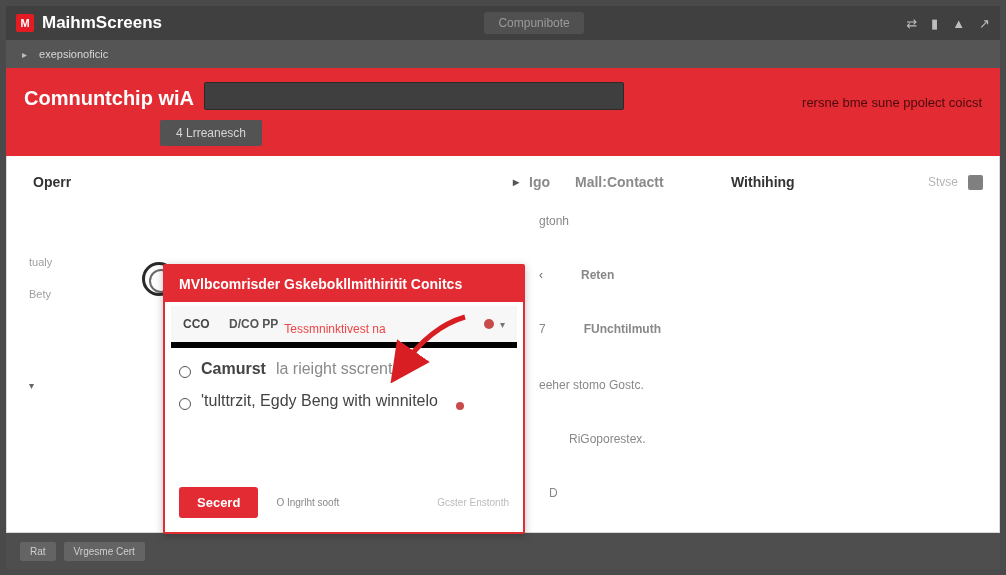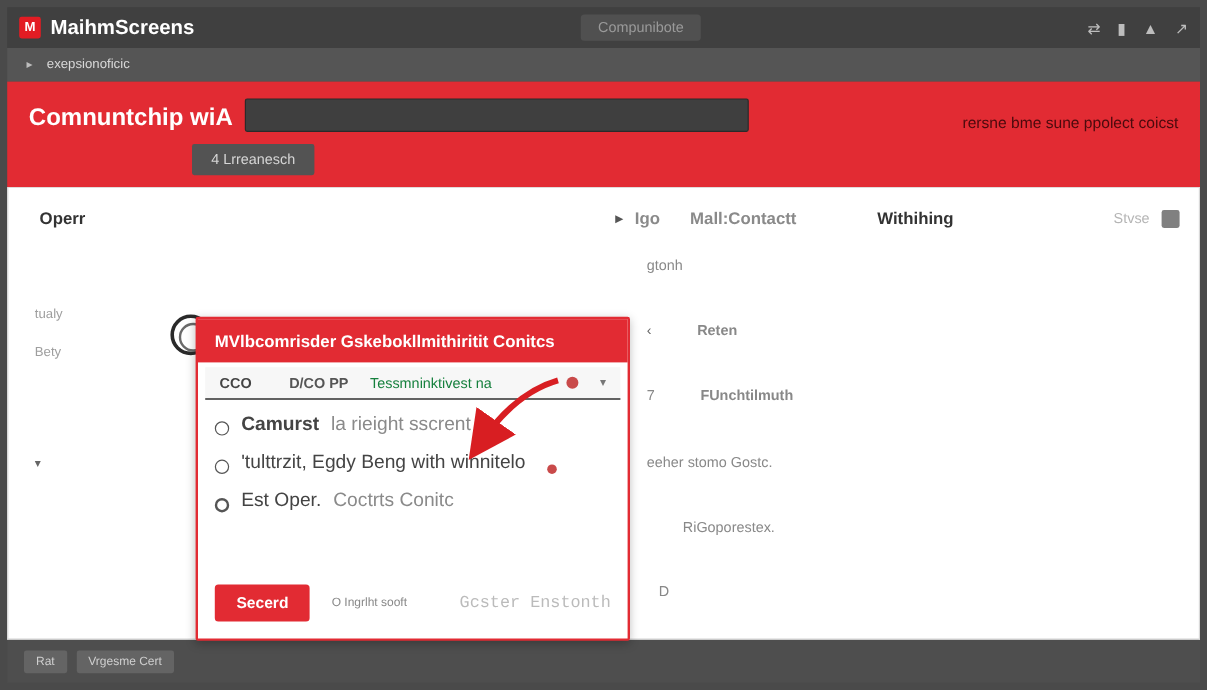--- a/index.html
+++ b/index.html
@@ -51,36 +51,36 @@
   .side-left { position:absolute; left:22px; top:100px; display:flex; flex-direction:column; gap:20px; font-size:11px; color:#9e9e9e;}
   .side-arrow { margin-top:60px; color:#666; font-size:10px;}
 
   
   .footer { height:36px; background:#4e4e4e; display:flex; align-items:center; padding:0 14px; gap:8px;}
   .fbtn { background:#646464; color:#cfcfcf; font-size:10px; padding:4px 10px; border-radius:2px;}
 
   
   .modal { position:absolute; left:163px; top:264px; width:362px; height:270px; background:#fff; border:2px solid #e22b33; border-radius:2px; box-shadow:0 2px 8px rgba(0,0,0,0.25); display:flex; flex-direction:column;}
   .modal-header { background:#e22b33; color:#fff; font-size:14px; font-weight:600; padding:10px 14px;}
-  .modal-field { display:flex; align-items:center; gap:18px; padding:6px 12px; border-bottom:1px solid #000000; background:#f7f7f7; margin:4px 6px 0 6px; font-size:12px;}
+  .modal-field { display:flex; align-items:center; gap:6px; padding:6px 12px; border-bottom:6px solid #000000; background:#f7f7f7; margin:4px 6px 0 6px; font-size:12px;}
   .mf-label { font-weight:700; color:#444; width:40px;}
   .mf-tag { color:#555; font-weight:700;}
-  .mf-ph { color:#15803d; flex:1;}
+  .mf-ph { color:#ef4444; flex:1;margin-top:10px;}
   .mf-dot { width:10px; height:10px; border-radius:50%; background:#c94a4a;}
   .mf-caret { color:#777; font-size:10px;}
   .modal-body { padding:12px 14px 6px 14px; display:flex; flex-direction:column; gap:14px; flex:1;}
   .opt { display:flex; align-items:flex-end; gap:10px; font-size:16px; color:#444;}
   .opt .radio { width:12px; height:12px; border:1.5px solid #555; border-radius:50%; display:inline-block;}
   .opt .radio.thick { border-width:2.5px;}
   .opt .sub { color:#8a8a8a;}
   .opt .icon-dot { width:8px; height:8px; background:#c94a4a; border-radius:50%; margin-left:8px;}
   .modal-footer { display:flex; align-items:center; padding:10px 14px 14px 14px; gap:18px;}
   .btn-primary { background:#e22b33; color:#fff; font-weight:700; font-size:13px; padding:8px 18px; border-radius:3px;}
   .hint { color:#888; font-size:10px;}
-  .hint-right { margin-left:auto; color:#bbb; font-size:14px;font-family:Liberation Mono, monospace;}
+  .hint-right { margin-left:auto; color:#bbb; font-size:10px;}
 
   
   .ring { position:absolute; left:142px; top:262px; width:34px; height:34px; border:3px solid #2a2a2a; border-radius:50%;}
   .ring::after{content:''; position:absolute; left:4px; top:4px; width:20px; height:20px; border:2px solid #6a6a6a; border-radius:50%;}
 
   
   .arrow-wrap { position:absolute; left:380px; top:312px; width:90px; height:80px; pointer-events:none;}
   .arrow-wrap svg { width:100%; height:100%;}
 </style>
 </head>
@@ -180,25 +180,20 @@
     <div class="opt">
       <span class="radio"></span>
       <b>Camurst</b>
       <span class="sub">la rieight sscrent</span>
     </div>
     <div class="opt">
       <span class="radio"></span>
       <span>'tulttrzit,  Egdy Beng with winnitelo</span>
       <span class="icon-dot"></span>
     </div>
-    <div class="opt">
-      <span class="radio thick"></span>
-      <span>Est Oper.</span>
-      <span class="sub">Coctrts Conitc</span>
-    </div>
   </div>
   <div class="modal-footer">
     <span class="btn-primary">Secerd</span>
     <span class="hint">O  Ingrlht sooft</span>
     <span class="hint-right">Gcster Enstonth</span>
   </div>
 </div>
 
 <div class="arrow-wrap">
   <svg viewBox="0 0 90 80">

